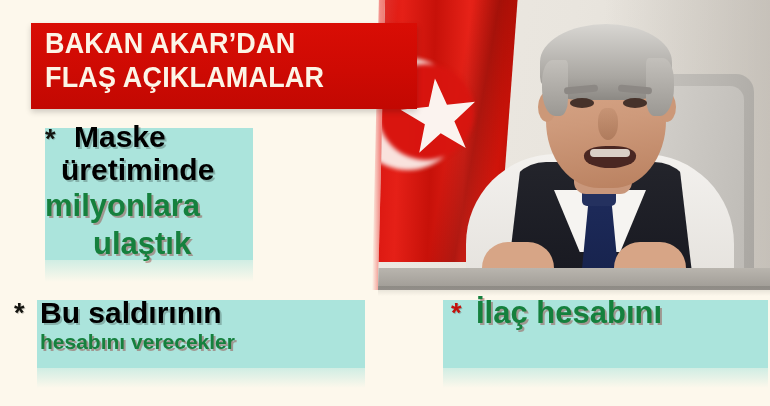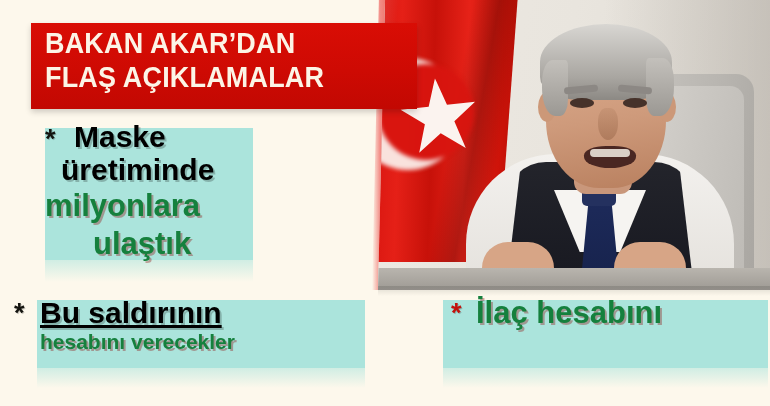--- a/index.html
+++ b/index.html
@@ -163,21 +163,21 @@
   #q1 .l1{ left:74px; top:12px;  font-size:30px; }
   #q1 .l2{ left:45px; top:45px;  font-size:30px;margin-left:16px; }
   #q1 .l3{ left:45px; top:80px;  font-size:31px; }
   #q1 .l4{ left:45px; top:118px; font-size:31px;margin-left:48px; }
 
   
   #q2 { left:0; top:292px; width:440px; height:110px; }
   #q2 .hl      { left:37px; top:8px;  width:328px; height:68px; }
   #q2 .hl-fade { left:37px; top:76px; width:328px; height:20px; }
   #q2 .star-mark{ left:14px; top:6px; font-size:27px; }
-  #q2 .l1{ left:40px; top:6px;  font-size:30px;text-decoration:underline; }
+  #q2 .l1{ left:40px; top:6px;  font-size:30px; }
   #q2 .l2{ left:40px; top:39px; font-size:21px; }
 
   
   #q3 { left:430px; top:292px; width:340px; height:110px; }
   #q3 .hl      { left:13px; top:8px;  width:325px; height:68px; }
   #q3 .hl-fade { left:13px; top:76px; width:325px; height:20px; }
   #q3 .star-mark{ left:21px; top:6px; font-size:27px; color:#C2120C; }
   #q3 .l1{ left:46px; top:5px;  font-size:31px; }
   #q3 .l2{ left:46px; top:38px; font-size:31px; }
 </style>

